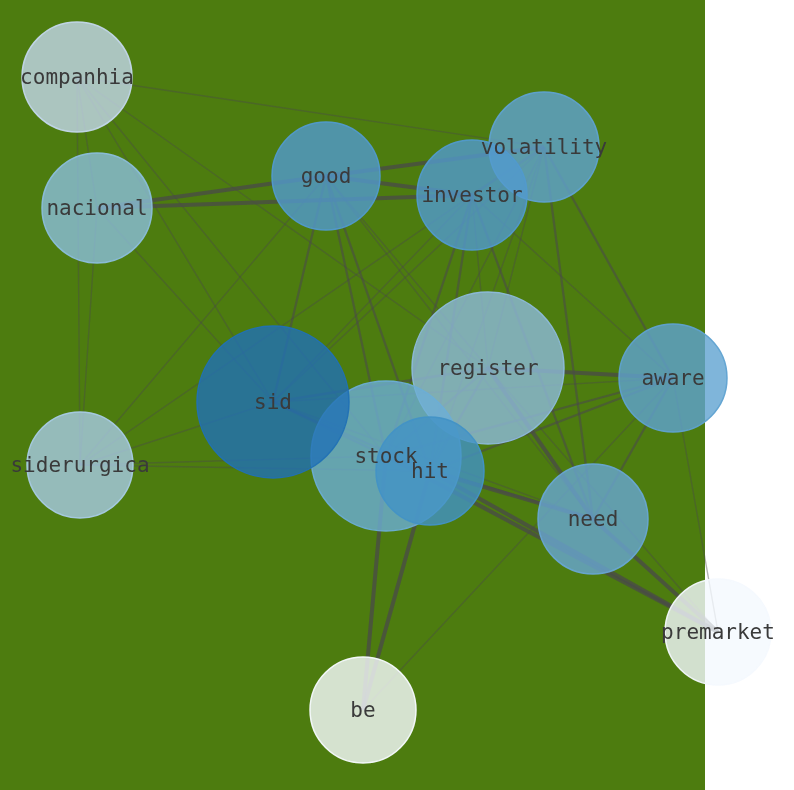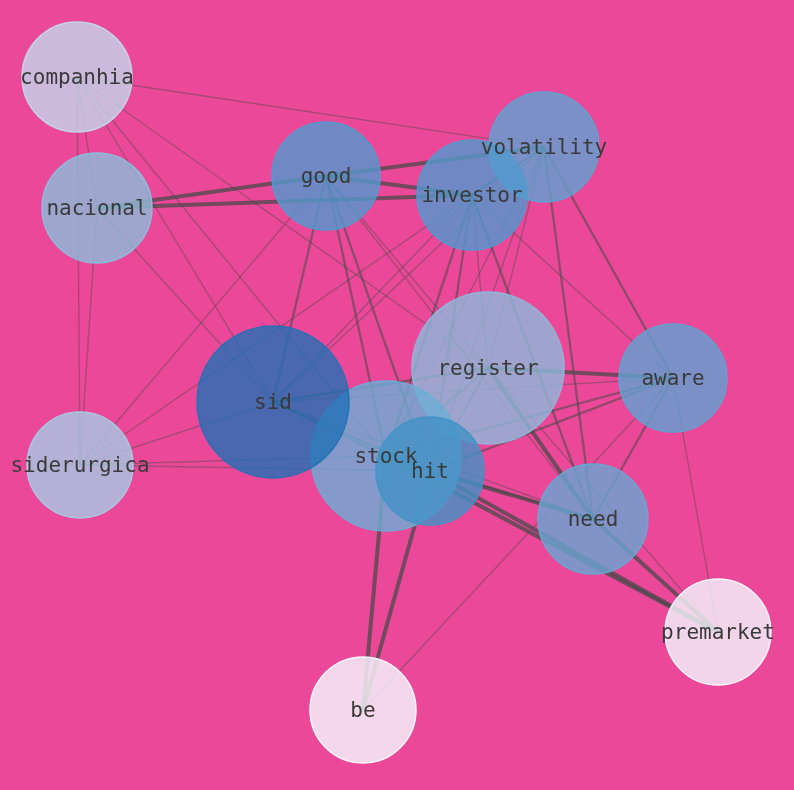--- a/index.html
+++ b/index.html
@@ -6,24 +6,24 @@
     margin: 0;
     padding: 0;
     background: #ffffff;
     width: 794px;
     height: 790px;
     overflow: hidden;
     font-family: "DejaVu Sans Mono", monospace;
   }
   figure.graph-wrap {
     margin: 0;
-    width: 794px;
+    width: 705px;
     height: 790px;
     position: relative;
-    background: #ec4899;
+    background: #4d7c0f;
   }
   svg.graph-canvas {
     display: block;
     width: 794px;
     height: 790px;
   }
   text.node-label {
     font-family: "DejaVu Sans Mono", monospace;
     fill: #3a3a3a;
   }

